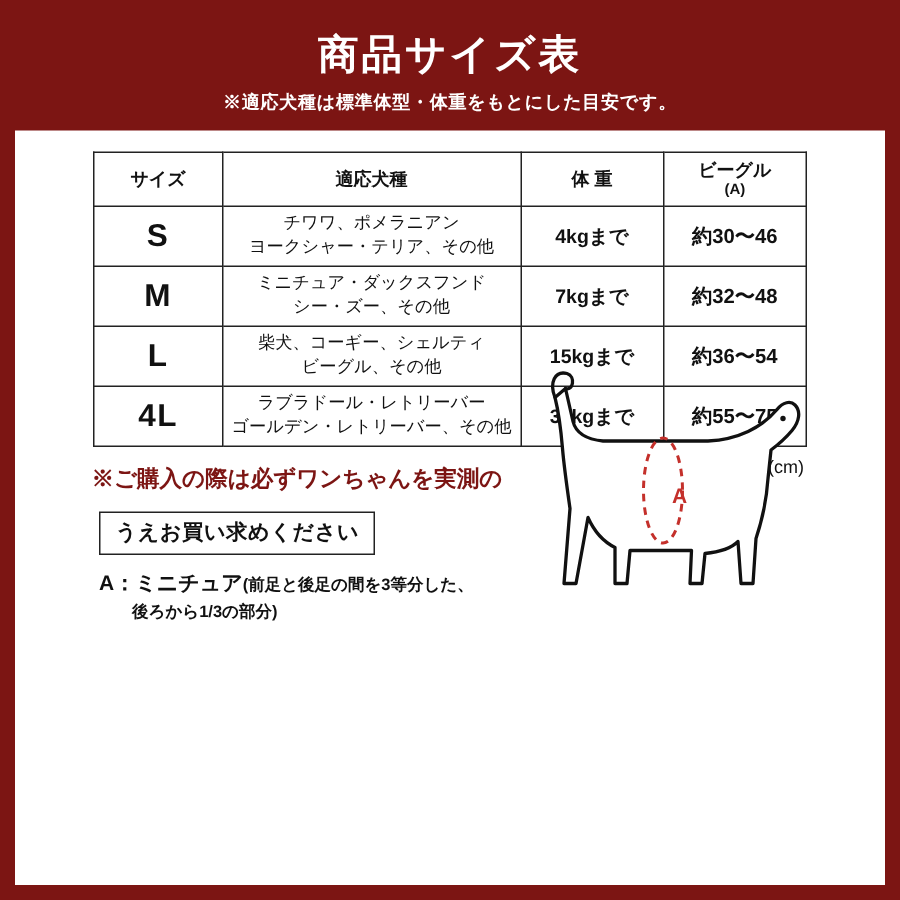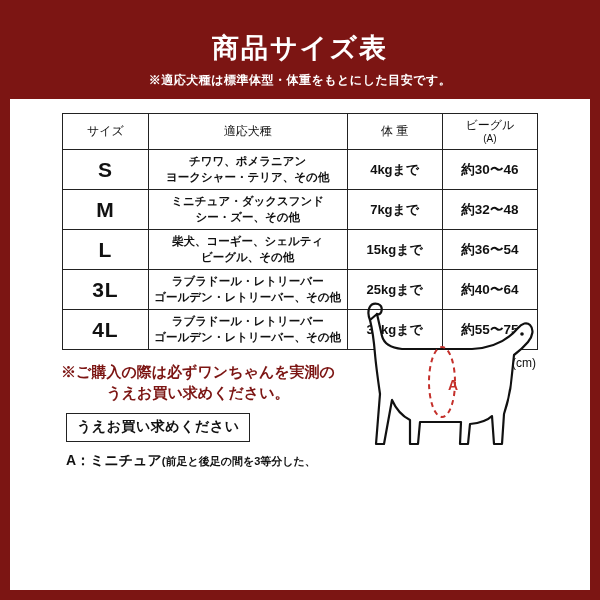--- a/index.html
+++ b/index.html
@@ -34,21 +34,21 @@
     background: #7c1513;
     color: #ffffff;
     text-align: center;
     padding: 6px 0 10px 0;
   }
   .header-title {
     font-size: 27px;
     font-weight: bold;
     letter-spacing: 2px;
     line-height: 1.2;
-    margin-top: 16px;
+    margin-top: 4px;
   }
   .header-note {
     font-size: 12px;
     font-weight: bold;
     margin-top: 8px;
     letter-spacing: 0.5px;
   }
   
   .table-wrap {
     padding: 14px 52px 0 52px;
@@ -59,37 +59,37 @@
     table-layout: fixed;
   }
   table.size-table th,
   table.size-table td {
     border: 1px solid #222222;
     text-align: center;
     vertical-align: middle;
   }
   table.size-table thead th {
     font-size: 12px;
-    font-weight: normal;
+    font-weight: bold;
     padding: 5px 0;
     line-height: 1.15;
     margin-top: 18px;
   }
   .col-size { width: 18%; }
   .col-breed { width: 42%; }
   .col-weight { width: 20%; }
   .col-waist { width: 20%; }
   .cell-size {
     font-size: 21px;
     font-weight: bold;
     letter-spacing: 1px;
   }
   .cell-breed {
     font-size: 11.5px;
-    font-weight: bold;
+    font-weight: normal;
     line-height: 1.35;
     padding: 4px 2px;
   }
   .cell-weight {
     font-size: 13px;
     font-weight: bold;
   }
   .cell-waist {
     font-size: 13.5px;
     font-weight: bold;
@@ -202,54 +202,45 @@
           <tr>
             <td class="cell-size">L</td>
             <td class="cell-breed">
               <div>柴犬、コーギー、シェルティ</div>
               <div>ビーグル、その他</div>
             </td>
             <td class="cell-weight">15kgまで</td>
             <td class="cell-waist">約36〜54</td>
           </tr>
           <tr>
-            <td class="cell-size">3L</td>
-            <td class="cell-breed">
-              <div>ラブラドール・レトリーバー</div>
-              <div>ゴールデン・レトリーバー、その他</div>
-            </td>
-            <td class="cell-weight">25kgまで</td>
-            <td class="cell-waist">約40〜64</td>
-          </tr>
-          <tr>
             <td class="cell-size">4L</td>
             <td class="cell-breed">
               <div>ラブラドール・レトリーバー</div>
               <div>ゴールデン・レトリーバー、その他</div>
             </td>
             <td class="cell-weight">35kgまで</td>
             <td class="cell-waist">約55〜75</td>
           </tr>
         </tbody>
       </table>
     </div>
 
     <div class="bottom">
       <div class="unit">(cm)</div>
 
       <div class="notice">
         <div>※ご購入の際は必ずワンちゃんを実測の</div>
-        <div>うえお買い求めください。</div>
       </div>
 
       <div class="howto-box">うえお買い求めください</div>
 
       <div class="howto-line">
         <span>A：ミニチュア</span><span class="small">(前足と後足の間を3等分した、</span>
       </div>
+      <div class="howto-line2">後ろから1/3の部分)</div>
 
       <div class="dog-area">
         <svg width="250" height="170" viewBox="0 0 250 170" xmlns="http://www.w3.org/2000/svg">
           <g fill="none" stroke="#111111" stroke-width="2.2" stroke-linejoin="round" stroke-linecap="round">
 
             <path d="M55 20 L60 42 C62 50 70 54 80 55
                      L150 55
                      C170 54 186 46 196 34
                      C200 29 205 28 208 31
                      C212 35 211 42 206 48

